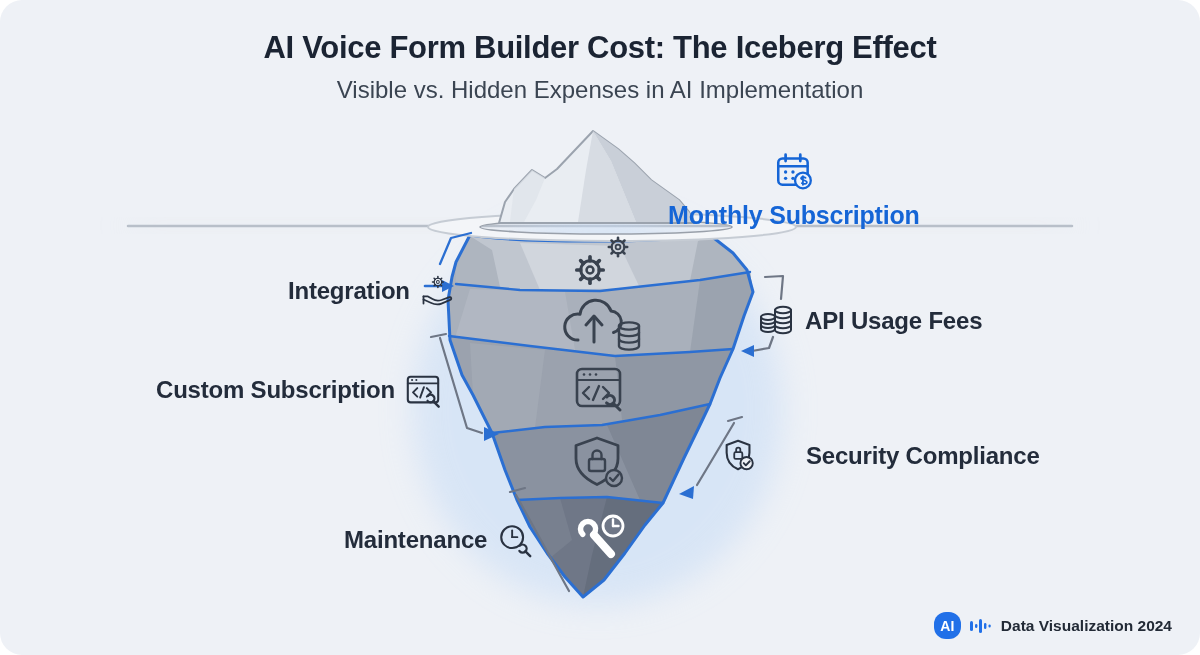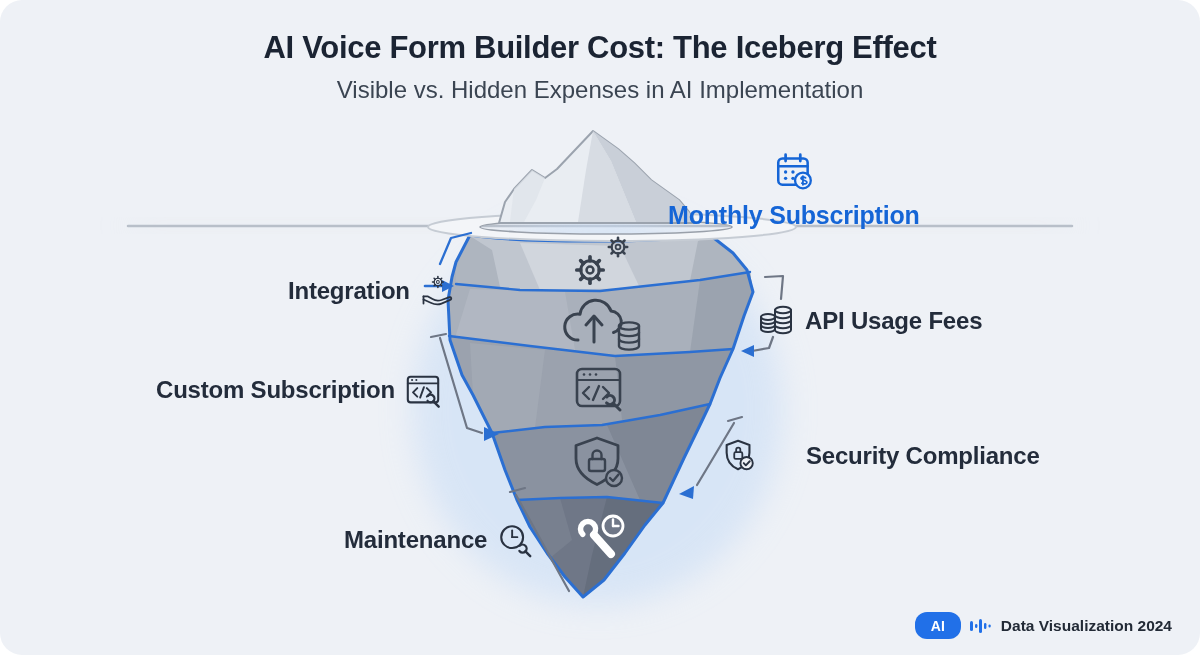--- a/index.html
+++ b/index.html
@@ -5,21 +5,21 @@
   html,body{margin:0;padding:0;background:#ffffff;font-family:"Liberation Sans",sans-serif;}
   .canvas{position:relative;width:1200px;height:655px;background:#eef1f6;border-radius:22px;overflow:hidden;}
   .header{position:absolute;top:30px;left:0;width:100%;text-align:center;z-index:3;}
   .title{font-size:31px;font-weight:700;color:#1b2433;letter-spacing:-0.3px;margin:0;}
   .subtitle{font-size:24px;font-weight:400;color:#3b4552;margin-top:10px;}
   .scene{position:absolute;left:0;top:0;z-index:1;}
   .label{position:absolute;display:flex;align-items:center;gap:9px;font-weight:700;font-size:24px;color:#232c3b;z-index:2;white-space:nowrap;letter-spacing:-0.2px;}
   .label .ic{display:block;flex:none;}
   .label-visible{color:#1565d6;font-size:25px;}
   .footer{position:absolute;right:28px;bottom:16px;display:flex;align-items:center;gap:8px;z-index:3;}
-  .ai-badge{width:46px;height:27px;border-radius:12px;background:#2170e8;color:#ffffff;font-size:14px;font-weight:700;display:flex;align-items:center;justify-content:center;letter-spacing:0.2px;}
+  .ai-badge{width:27px;height:27px;border-radius:12px;background:#2170e8;color:#ffffff;font-size:14px;font-weight:700;display:flex;align-items:center;justify-content:center;letter-spacing:0.2px;}
   .footer-text{font-size:15.5px;color:#222a36;font-weight:700;}
 </style>
 </head>
 <body>
 
 <div class="canvas">
 
   <svg class="scene" width="1200" height="655" viewBox="0 0 1200 655">
     <defs>
       <filter id="soft" x="-60%" y="-60%" width="220%" height="220%">

